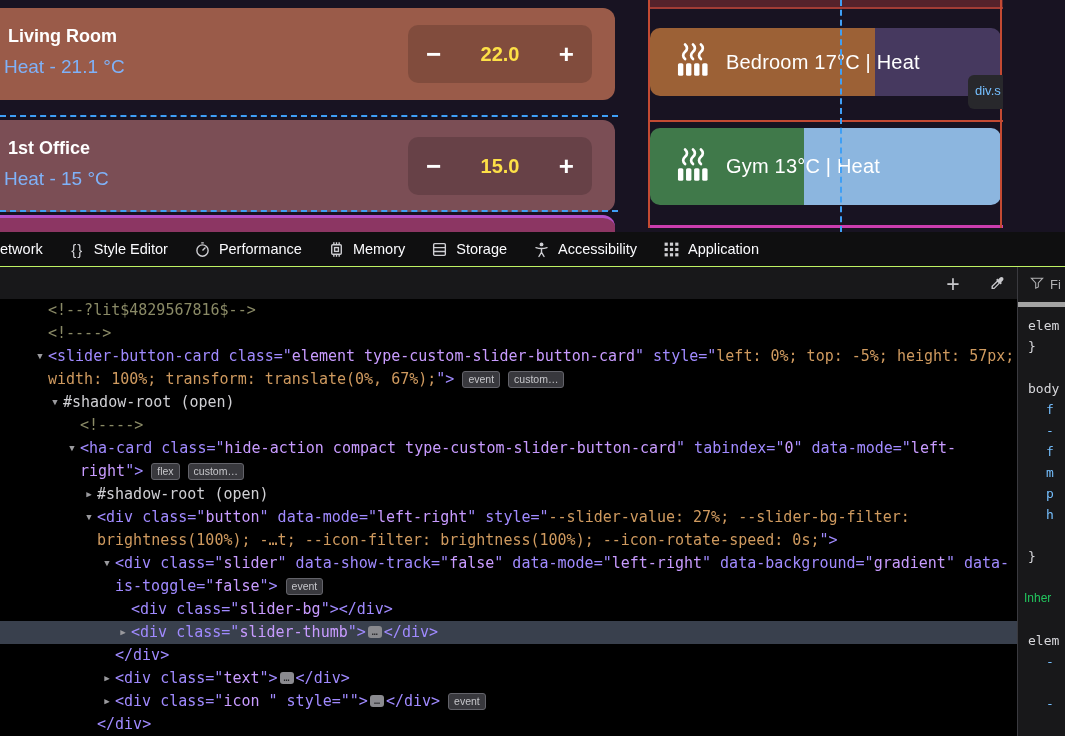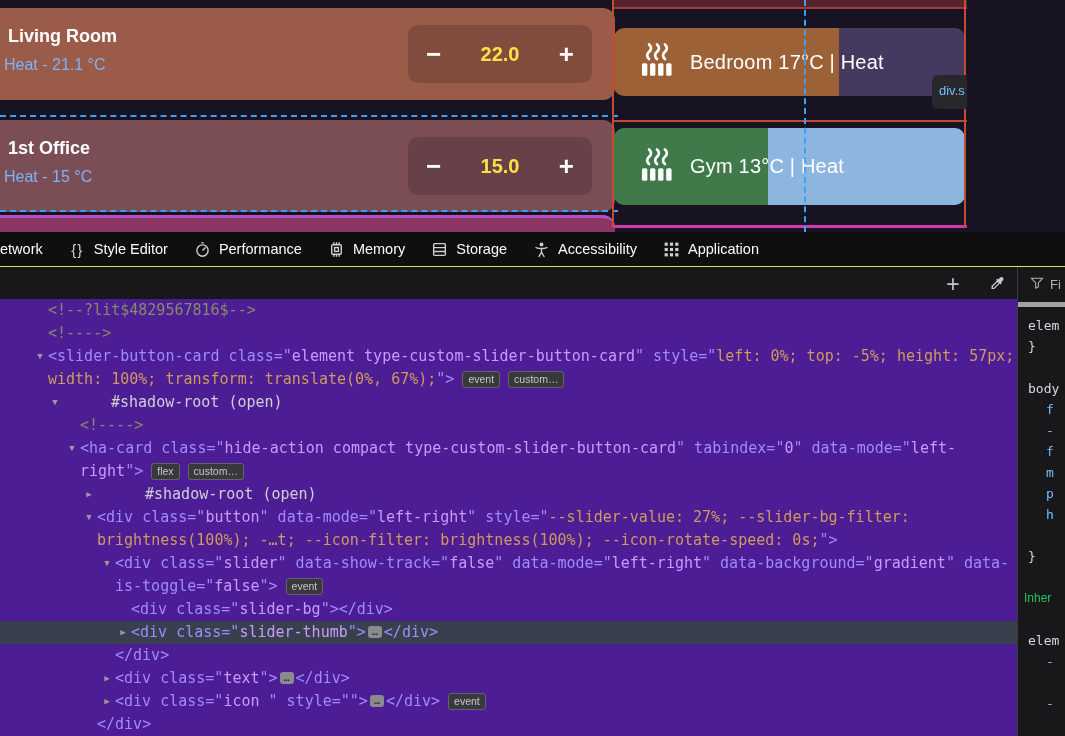--- a/index.html
+++ b/index.html
@@ -7,32 +7,32 @@
          font-family:"Liberation Sans",sans-serif;}
 
   
   .dash{position:absolute;left:0;top:0;width:1065px;height:232px;}
   .card{position:absolute;border-radius:12px;}
   .card-living{left:-12px;top:8px;width:627px;height:92px;background:#9a5b49;}
   .card-office{left:-12px;top:120px;width:627px;height:92px;background:#7b4e55;}
   .card-third{left:-12px;top:215px;width:627px;height:17px;background:#8c3663;
               border-top:3px solid #b351c9;border-radius:12px 12px 0 0;}
   .card-title{position:absolute;left:20px;top:18px;font-size:18px;font-weight:700;color:#fff;}
-  .card-status{position:absolute;left:16px;top:48px;font-size:16px;color:#7fb2f9;}
+  .card-status{position:absolute;left:16px;top:48px;font-size:19px;color:#7fb2f9;}
   .temp-pill{position:absolute;right:23px;top:17px;width:184px;height:58px;border-radius:10px;
              background:rgba(0,0,0,0.16);display:flex;align-items:center;
              justify-content:space-between;padding:0 18px;box-sizing:border-box;}
   .step-btn{background:none;border:none;color:#fff;font-size:26px;font-weight:700;
             padding:0;line-height:1;cursor:pointer;font-family:inherit;}
   .temp-value{color:#fde047;font-size:20px;font-weight:700;}
 
   .dash-line{position:absolute;left:0;width:618px;height:0;border-top:2px dashed #3f9ff5;}
   .line-1{top:115px;} .line-2{top:210px;}
 
-  .col-right{position:absolute;left:612px;top:0;width:355px;height:232px;}
+  .col-right{position:absolute;left:648px;top:0;width:355px;height:232px;}
   .strip-top{position:absolute;left:0;right:0;top:0;height:7px;background:#56222b;
              border-bottom:2px solid #a33c35;}
   .card-bedroom{position:absolute;left:2px;right:2px;top:28px;height:68px;border-radius:10px;
                 background:linear-gradient(90deg,#9c6136 0 64%,#46395f 64%);
                 display:flex;align-items:center;padding-left:24px;box-sizing:border-box;}
   .card-gym{position:absolute;left:2px;right:2px;top:128px;height:77px;border-radius:10px;
             background:linear-gradient(90deg,#40794a 0 44%,#8cb6df 44%);
             display:flex;align-items:center;padding-left:24px;box-sizing:border-box;}
   .rc-label{margin-left:14px;color:#fff;font-size:20px;letter-spacing:.2px;}
   .red-hline{position:absolute;left:0;right:0;top:120px;height:0;border-top:2px solid #c44a33;}
@@ -56,34 +56,34 @@
 
   
   .insp-toolbar{position:absolute;left:0;top:267px;width:1065px;height:36px;background:#18181a;
                 border-bottom:1px solid #242428;}
   .tb-btn{position:absolute;top:4px;width:26px;height:26px;display:flex;align-items:center;
           justify-content:center;color:#c8c8cc;cursor:pointer;border-radius:3px;}
   .tb-plus{left:940px;font-size:23px;font-weight:300;}
   .tb-picker{left:984px;}
 
   
-  .markup{position:absolute;left:0;top:299px;width:1017px;height:437px;background:#4c1d95;
+  .markup{position:absolute;left:0;top:299px;width:1017px;height:437px;background:#000000;
           overflow:hidden;font-family:"DejaVu Sans Mono",monospace;font-size:15px;
           color:#d7d7db;}
   .code-line{position:relative;height:23px;line-height:23px;white-space:pre;box-sizing:border-box;}
   .code-line.selected{background:#39404d;}
   .twisty{position:absolute;top:0;width:14px;font-size:9px;color:#9a9a9e;text-align:center;
           cursor:pointer;}
   .tok-cmt{color:#8a8a66;}
   .tok-tag{color:#a08aff;}
   .tok-attr{color:#a08aff;}
   .tok-pun{color:#a08aff;}
   .tok-val{color:#c89bff;}
   .tok-sty{color:#cf9a5f;}
-  .tok-shadow{color:#d0d0d4;margin-left:48px;}
+  .tok-shadow{color:#d0d0d4;}
   .mk-badge{display:inline-block;margin-left:8px;padding:0 5px;border:1px solid #63636a;
             background:#38383d;color:#c6c6ca;border-radius:3px;font-size:10.5px;line-height:15px;
             font-family:"Liberation Sans",sans-serif;vertical-align:1px;cursor:pointer;}
   .mk-dots{display:inline-block;margin:0 2px;padding:0 4px;background:#8a8a8f;color:#242427;
            border-radius:3px;font-size:10px;line-height:12px;vertical-align:2px;cursor:pointer;}
 
   
   .vdivider{position:absolute;left:1017px;top:267px;bottom:0;width:1px;background:#3a3a3f;}
   .rules{position:absolute;left:1018px;top:267px;width:47px;bottom:0;background:#18181a;
          overflow:hidden;}

